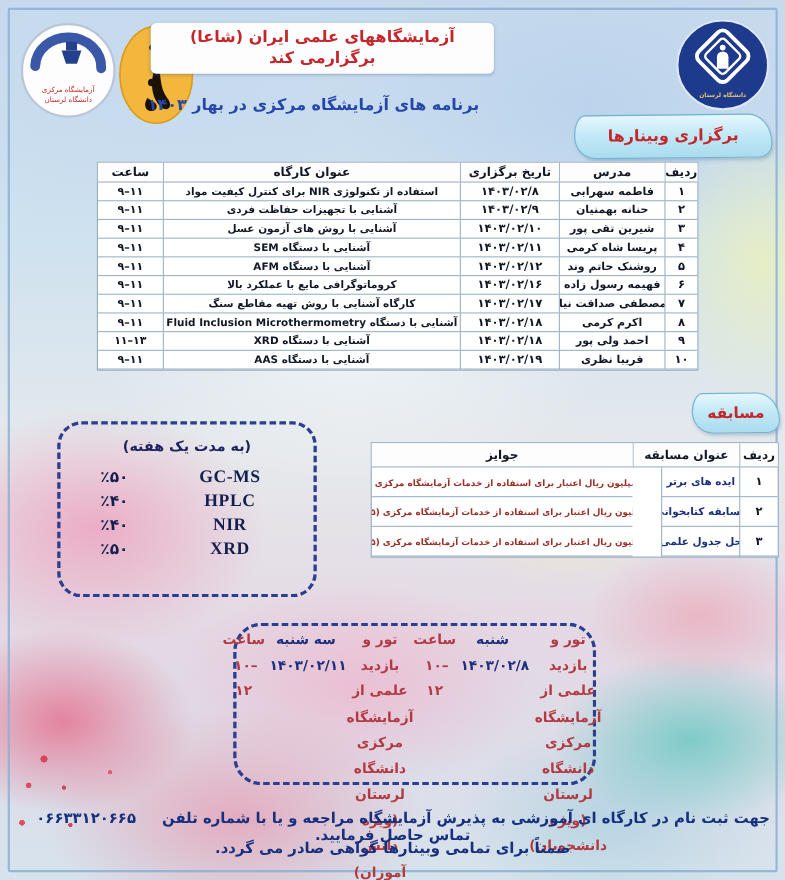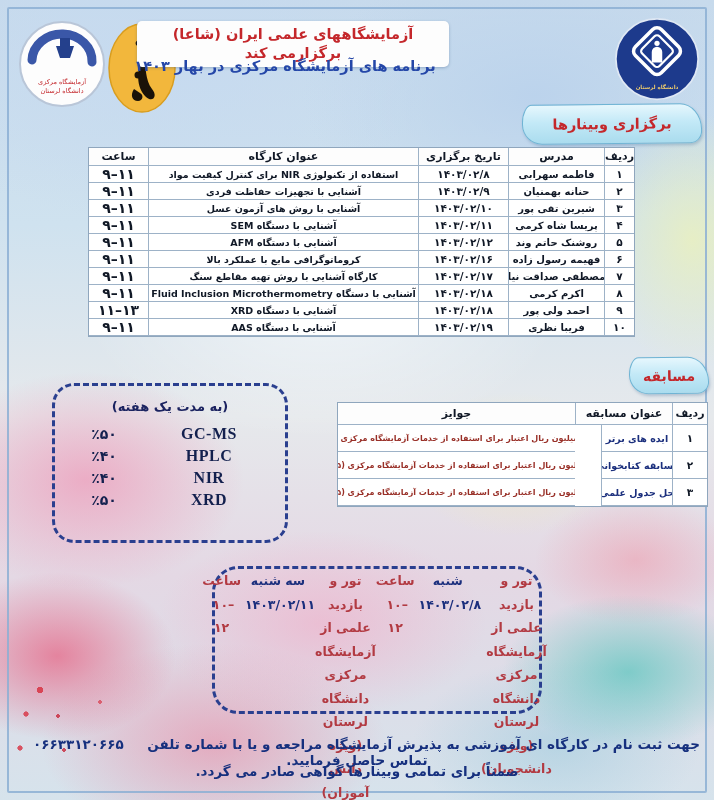--- a/index.html
+++ b/index.html
@@ -32,21 +32,21 @@
   .ltr{direction:ltr; unicode-bidi:isolate;}
 
   
   .header-box{
     position:absolute; left:137px; top:21px; width:300px; height:42px;
     background:#fdfdfd; border-radius:5px; box-shadow:0 1px 3px rgba(60,90,130,.35);
     display:flex; flex-direction:column; justify-content:center; text-align:center;
     color:#c4272b; font-weight:bold; font-size:14.5px; line-height:19px; padding:2px 6px;
   }
   .header-line3{
-    position:absolute; left:120px; top:58px; width:330px; text-align:center;
+    position:absolute; left:120px; top:88px; width:330px; text-align:center;
     color:#2547a8; font-weight:bold; font-size:14.5px;
   }
 
   
   .uni-logo{position:absolute; left:613px; top:17px; width:88px; height:84px;}
   .uni-logo svg{display:block;}
   .uni-caption{position:absolute; left:0; right:0; bottom:11px; text-align:center; color:#e9c86d; font-size:5.5px; font-weight:bold;}
   .lab-logo{position:absolute; left:18px; top:20px; width:88px; height:92px;}
   .lab-captions{position:absolute; left:0; right:0; top:58px; text-align:center; color:#c4272b; font-weight:normal; font-size:6.5px; line-height:9px;}
   .shaa-logo{position:absolute; left:108px; top:23px; width:68px; height:90px;}
@@ -72,21 +72,21 @@
   }
   .tr > :last-child, .thead > :last-child{border-left:none;}
   .th{font-size:11px; background:#fdfdfd;}
   .thead{display:contents;}
 
   .webinar-table{left:88px; top:147px; width:545px; grid-template-columns:30px 96px 90px 270px 59px; grid-template-rows:18px repeat(10,17px);}
   .webinar-table .c-no{font-size:10.5px;}
   .webinar-table .c-ins{font-size:10px;}
   .webinar-table .c-date{font-size:10.5px;}
   .webinar-table .c-title{font-size:9.5px;}
-  .webinar-table .c-time{font-size:14px;}
+  .webinar-table .c-time{font-size:10px;}
 
   .contest-table{left:337px; top:402px; width:369px; grid-template-columns:35px 97px 237px; grid-template-rows:22px repeat(3,27px);}
   .contest-table .c-no{font-size:10.5px;}
   .contest-table .c-title{font-size:9.5px; color:#1b2f7d;margin-left:26px;}
   .contest-table .c-prize{font-size:8px; color:#993028;}
 
   
   .discount-box{
     position:absolute; left:52px; top:383px; width:236px; height:160px;
     border:3px dashed #2a3f8f; border-radius:22px; padding:12px 10px 8px;

